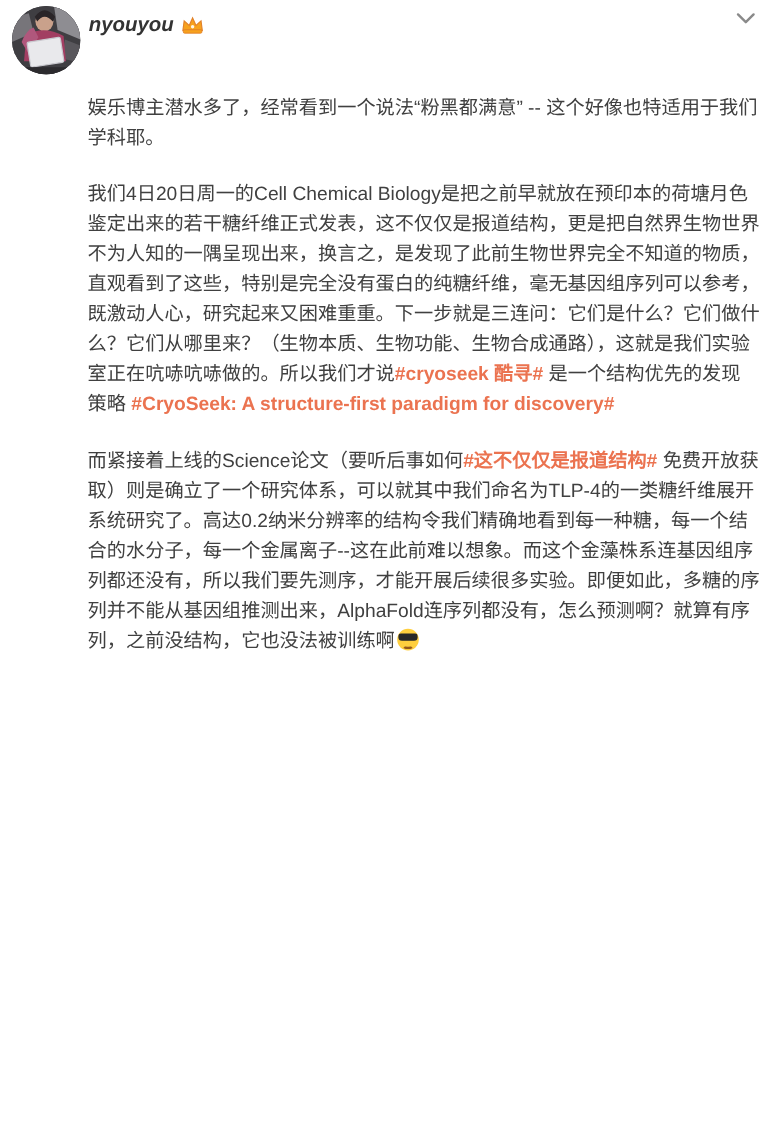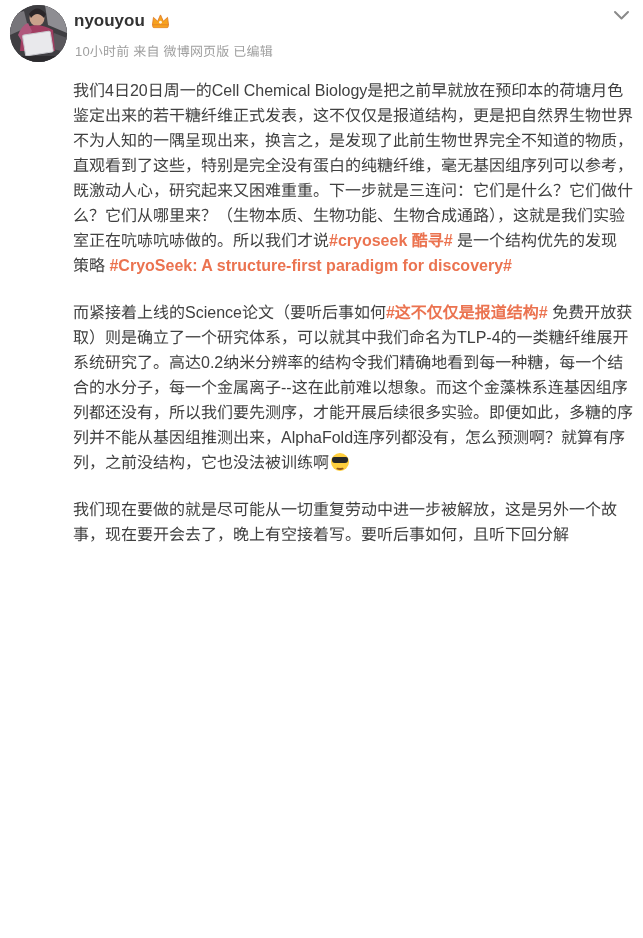--- a/index.html
+++ b/index.html
@@ -10,21 +10,21 @@
   }
   .page{position:relative;width:643px;height:938px;}
   
   .header{position:relative;height:72px;}
   .avatar{
     position:absolute;left:10px;top:5px;width:57px;height:57px;
     border-radius:50%;overflow:hidden;background:#3f3e42;cursor:pointer;
   }
   .avatar svg{display:block;}
   .user-row{position:absolute;left:74px;top:11px;display:flex;align-items:center;gap:6px;}
-  .username{font-size:17px;font-weight:700;color:var(--username,#333);cursor:pointer;}
+  .username{font-size:17px;font-weight:700;color:var(--username,#333);cursor:pointer;font-style:italic;}
   .badge{display:inline-flex;align-items:center;cursor:pointer;}
   .meta{position:absolute;left:75px;top:41px;font-size:13px;color:var(--meta,#9f9f9f);letter-spacing:.2px;}
   .chevron{position:absolute;right:13px;top:10px;cursor:pointer;line-height:0;}
   
   .post-body{
     padding:6px 10px 0 73px;font-size:16px;line-height:25px;
     color:var(--text,#404040);word-wrap:break-word;
   }
   .post-body p{margin:0 0 22px 0;}
   a.hashtag{color:var(--link,#eb7350);text-decoration:none;cursor:pointer;font-weight:bold;}
@@ -69,29 +69,28 @@
       <span class="username">nyouyou</span>
       <span class="badge">
         <svg width="19" height="16" viewBox="0 0 20 16">
           <path d="M1.5 12.5 L2.6 4.2 L7 8.3 L10 1.6 L13 8.3 L17.4 4.2 L18.5 12.5 Z" fill="#f7a21d" stroke="#e2822a" stroke-width="1"></path>
           <rect x="1.8" y="12" width="16.4" height="3" rx="1.2" fill="#f7a21d" stroke="#e2822a" stroke-width="0.8"></rect>
           <circle cx="10" cy="9.3" r="1.5" fill="#ffffff" opacity="0.9"></circle>
         </svg>
       </span>
     </div>
 
-    <div class="meta">10小时前 来自 微博网页版 已编辑</div>
 
     <div class="chevron">
       <svg width="17" height="11" viewBox="0 0 17 11">
         <polyline points="2,2 8.5,8.5 15,2" fill="none" stroke="#8a8a8a" stroke-width="2" stroke-linecap="round" stroke-linejoin="round"></polyline>
       </svg>
     </div>
   </div>
 
   <div class="post-body">
+      <p><span>娱乐博主潜水多了，经常看到一个说法“粉黑都满意” -- 这个好像也特适用于我们学科耶。</span></p>
       <p><span>我们4日20日周一的Cell Chemical Biology是把之前早就放在预印本的荷塘月色鉴定出来的若干糖纤维正式发表，这不仅仅是报道结构，更是把自然界生物世界不为人知的一隅呈现出来，换言之，是发现了此前生物世界完全不知道的物质，直观看到了这些，特别是完全没有蛋白的纯糖纤维，毫无基因组序列可以参考，既激动人心，研究起来又困难重重。下一步就是三连问：它们是什么？它们做什么？它们从哪里来？（生物本质、生物功能、生物合成通路），这就是我们实验室正在吭哧吭哧做的。所以我们才说</span><a href="#" class="hashtag">#cryoseek 酷寻#</a><span> 是一个结构优先的发现策略 </span><a href="#" class="hashtag">#CryoSeek: A structure-first paradigm for discovery#</a></p>
       <p><span>而紧接着上线的Science论文（要听后事如何</span><a href="#" class="hashtag">#这不仅仅是报道结构#</a><span> 免费开放获取）则是确立了一个研究体系，可以就其中我们命名为TLP-4的一类糖纤维展开系统研究了。高达0.2纳米分辨率的结构令我们精确地看到每一种糖，每一个结合的水分子，每一个金属离子--这在此前难以想象。而这个金藻株系连基因组序列都还没有，所以我们要先测序，才能开展后续很多实验。即便如此，多糖的序列并不能从基因组推测出来，AlphaFold连序列都没有，怎么预测啊？就算有序列，之前没结构，它也没法被训练啊</span><span class="emoji-sunglasses"></span></p>
-      <p><span>我们现在要做的就是尽可能从一切重复劳动中进一步被解放，这是另外一个故事，现在要开会去了，晚上有空接着写。要听后事如何，且听下回分解</span></p>
       <p></p>
     </div>
 
 </div>
 
 </body></html>

